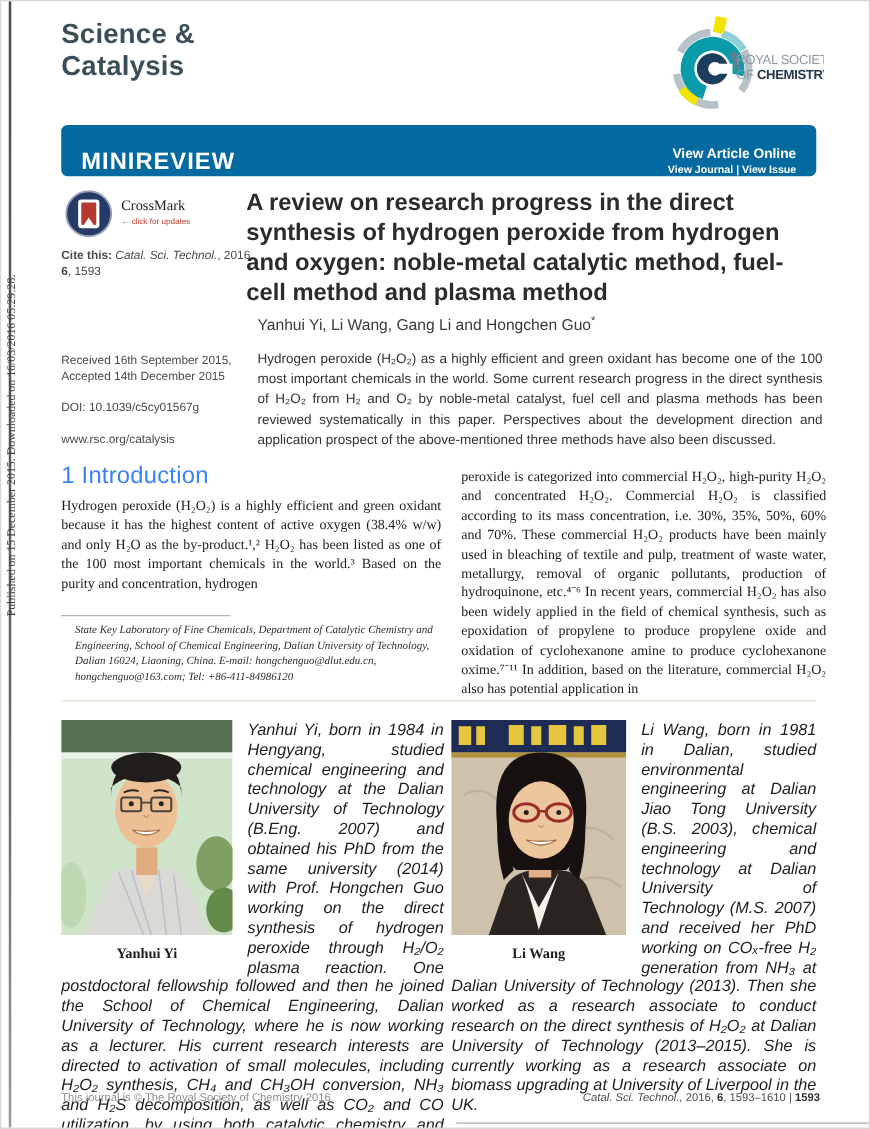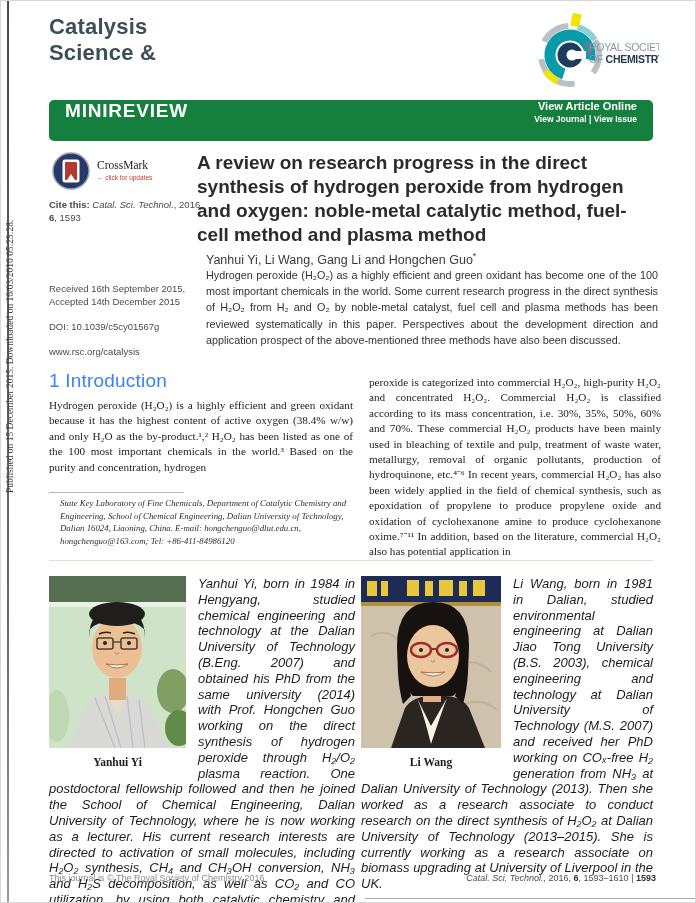--- a/index.html
+++ b/index.html
@@ -16,22 +16,22 @@
     writing-mode:vertical-rl;transform:rotate(180deg);text-align:center;
     font-family:"Liberation Serif",serif;font-size:9.5px;color:#3f3f3f;white-space:nowrap;
   }
 
   .masthead{position:absolute;left:48px;top:13px;color:#3c4e57;font-weight:700;
     font-size:22px;line-height:26px;letter-spacing:0.2px;}
 
   .rsc-logo{position:absolute;left:536px;top:12px;}
 
   .banner{
-    position:absolute;left:48px;top:99px;width:604px;height:41px;background:#15803d;
-    border-radius:5px;display:flex;justify-content:space-between;align-items:flex-start;
+    position:absolute;left:48px;top:99px;width:604px;height:41px;background:#0369a1;
+    border-radius:5px;display:flex;justify-content:space-between;align-items:flex-end;
     padding:0 16px;box-sizing:border-box;color:#ffffff;
   }
   .banner-label{font-size:19px;font-weight:700;letter-spacing:0.8px;}
   .banner-links{text-align:right;line-height:1.25;}
   .banner-links .vao{font-size:11px;font-weight:700;display:block;cursor:pointer;}
   .banner-links .vji{font-size:8.5px;font-weight:700;display:block;cursor:pointer;}
 
   .crossmark{position:absolute;left:50px;top:150px;display:flex;align-items:flex-start;cursor:pointer;}
   .crossmark-txt{margin-left:6px;padding-top:4px;}
   .crossmark-name{font-family:"Liberation Serif",serif;font-size:11.5px;color:#222;}
@@ -43,21 +43,21 @@
 
   .title{position:absolute;left:196px;top:150px;width:452px;font-size:19px;font-weight:700;
     color:#2b2b2b;line-height:24px;}
   .authors{position:absolute;left:205px;top:250px;font-size:12.5px;color:#3a3a3a;}
   .authors sup{font-size:9px;}
 
   .meta{position:absolute;left:48px;top:281px;width:150px;font-size:9.5px;line-height:13px;color:#4a4a4a;}
   .meta .gap{margin-top:12px;}
   .meta .link{cursor:pointer;}
 
-  .abstract{position:absolute;left:205px;top:266px;width:452px;font-size:10.8px;line-height:16.2px;
+  .abstract{position:absolute;left:205px;top:278px;width:452px;font-size:10.8px;line-height:16.2px;
     text-align:justify;color:#333;}
 
   .intro-h{position:absolute;left:48px;top:369px;font-size:19px;color:#3b82f6;letter-spacing:0.2px;}
 
   .body-serif{font-family:"Liberation Serif",serif;font-size:11.2px;line-height:15.4px;
     text-align:justify;color:#1c1c1c;}
   .col-left{position:absolute;left:48px;top:397px;width:304px;}
   .col-right{position:absolute;left:368px;top:374px;width:292px;}
 
   .footnote{position:absolute;left:48px;top:491px;width:304px;}
@@ -84,22 +84,22 @@
 </head>
 <body>
 
 <div class="page">
   <div class="edge-left"></div>
   <div class="edge-bottom"></div>
 
   <div class="pub-note">Published on 15 December 2015. Downloaded on 16/03/2016 05:29:28.</div>
 
   <div class="masthead">
+    <div>Science &amp;</div>
     <div>Catalysis</div>
-    <div>Science &amp;</div>
   </div>
 
   <div class="rsc-logo">
     <svg width="122" height="84" viewBox="0 0 122 84">
       <g transform="translate(33,42)">
         <circle r="29" fill="none" stroke="#b7c2c6" stroke-width="6" stroke-dasharray="34 22 46 18 30 32" transform="rotate(-30)"></circle>
         <circle r="29" fill="none" stroke="#8fd0d6" stroke-width="6" stroke-dasharray="22 160" transform="rotate(-75)"></circle>
         <circle r="29" fill="none" stroke="#f2e400" stroke-width="7" stroke-dasharray="16 166" transform="rotate(115)"></circle>
         <rect x="-6" y="-42" width="9" height="13" fill="#f2e400" transform="rotate(12)"></rect>
         <circle r="20" fill="none" stroke="#0a9bab" stroke-width="11" stroke-dasharray="92 34" transform="rotate(108)"></circle>

